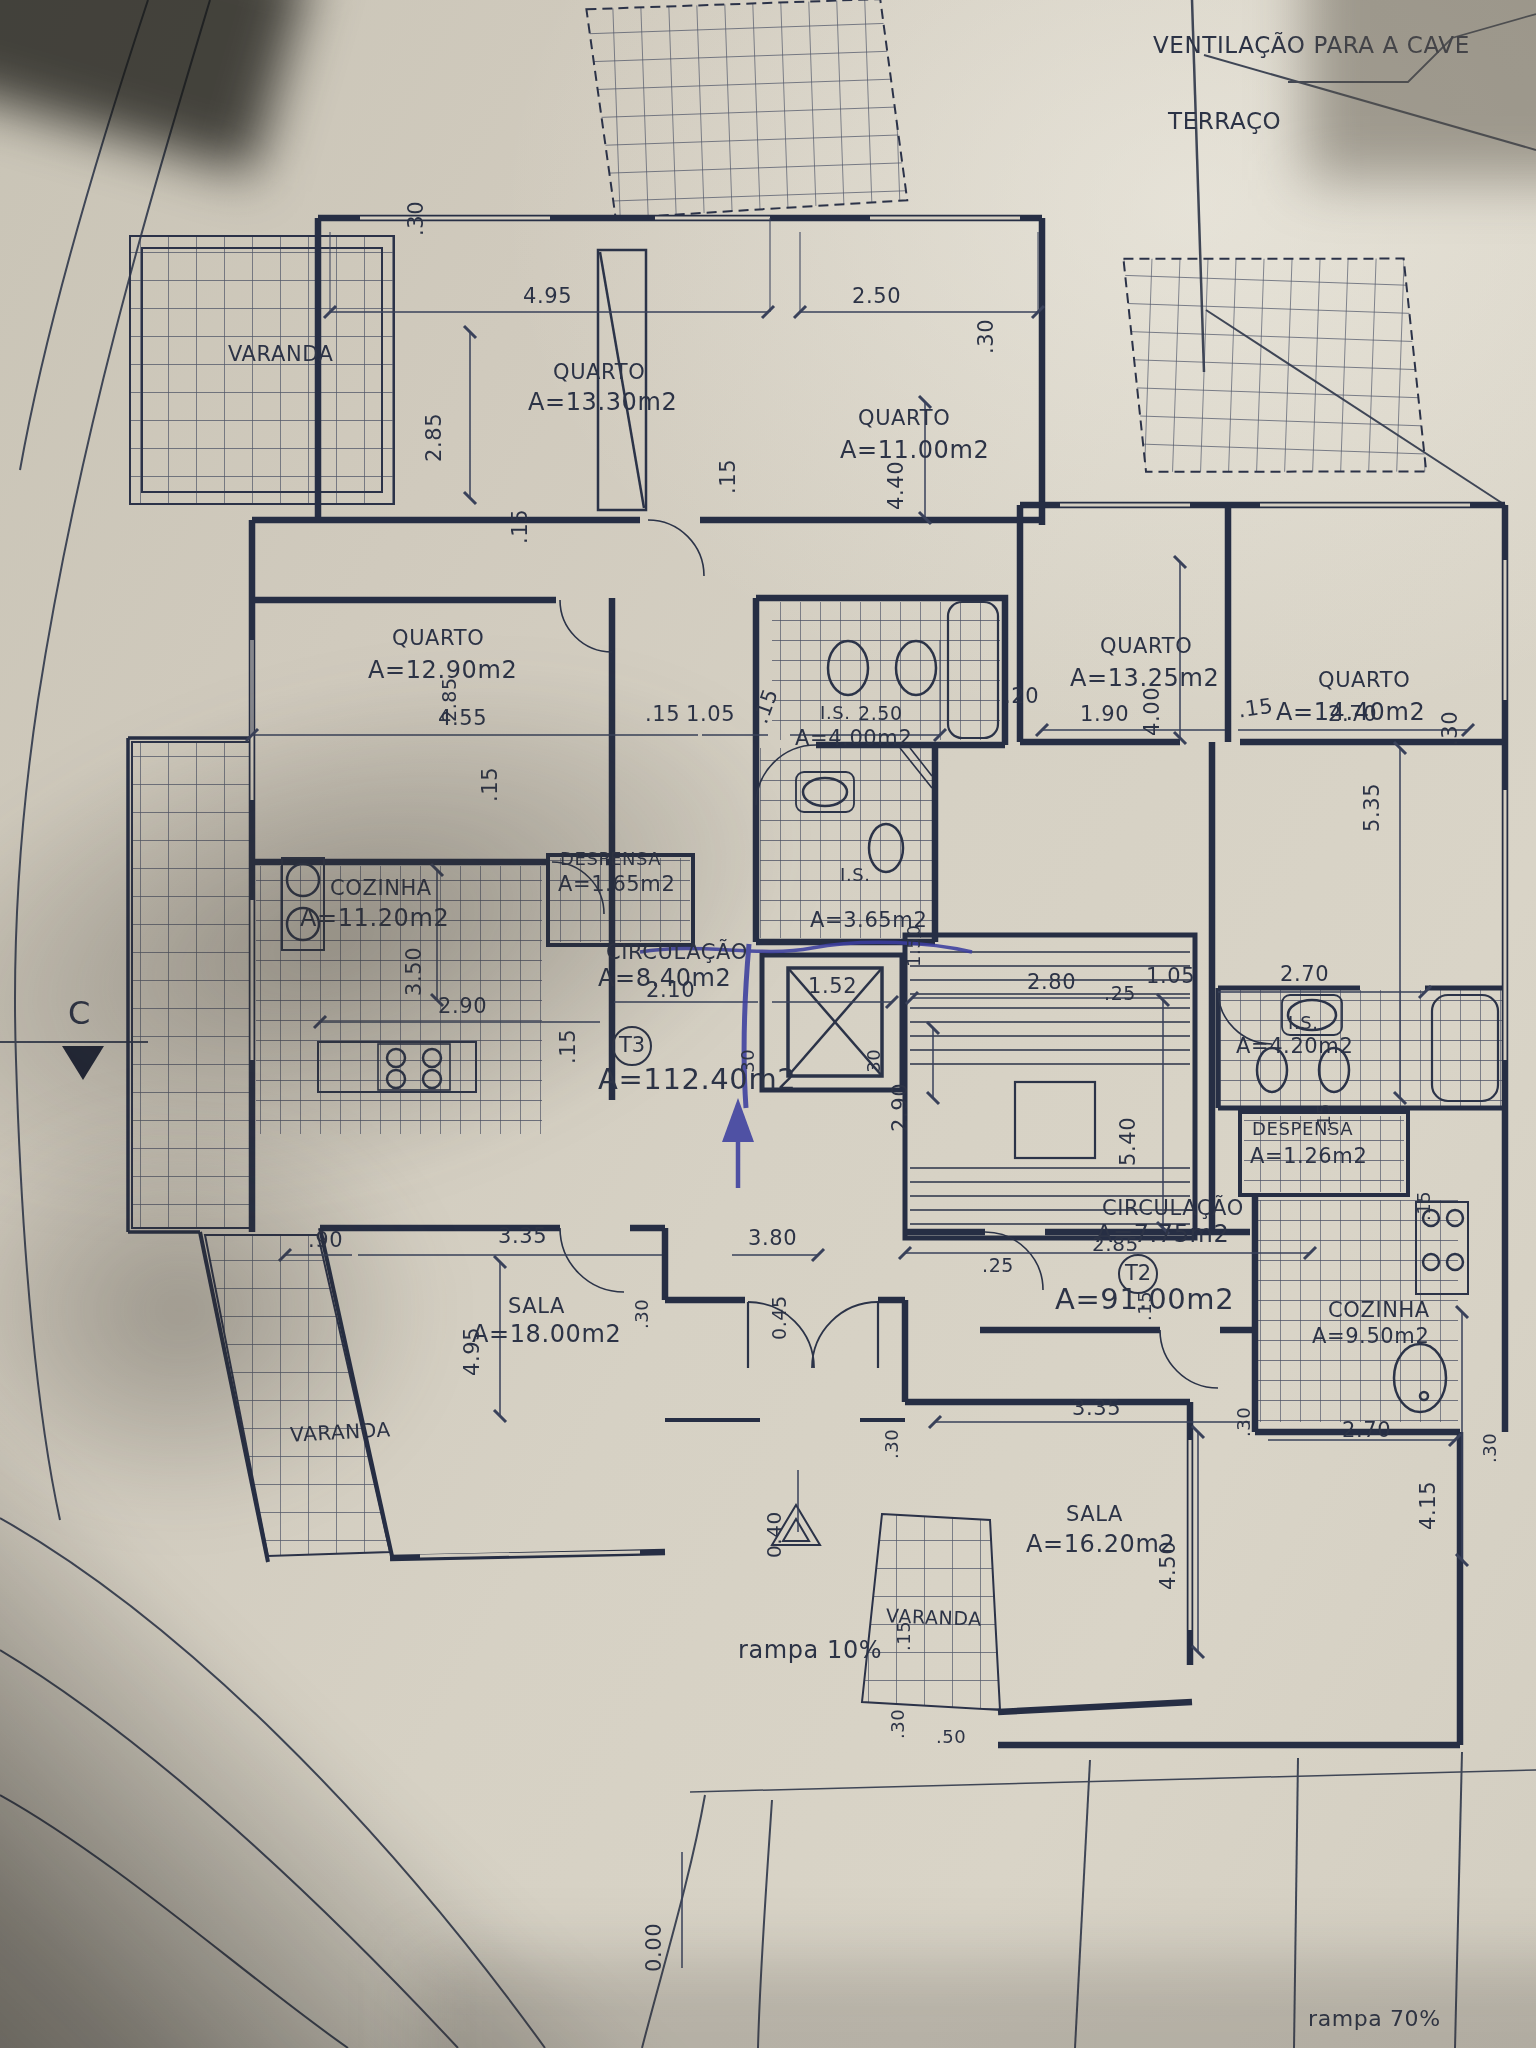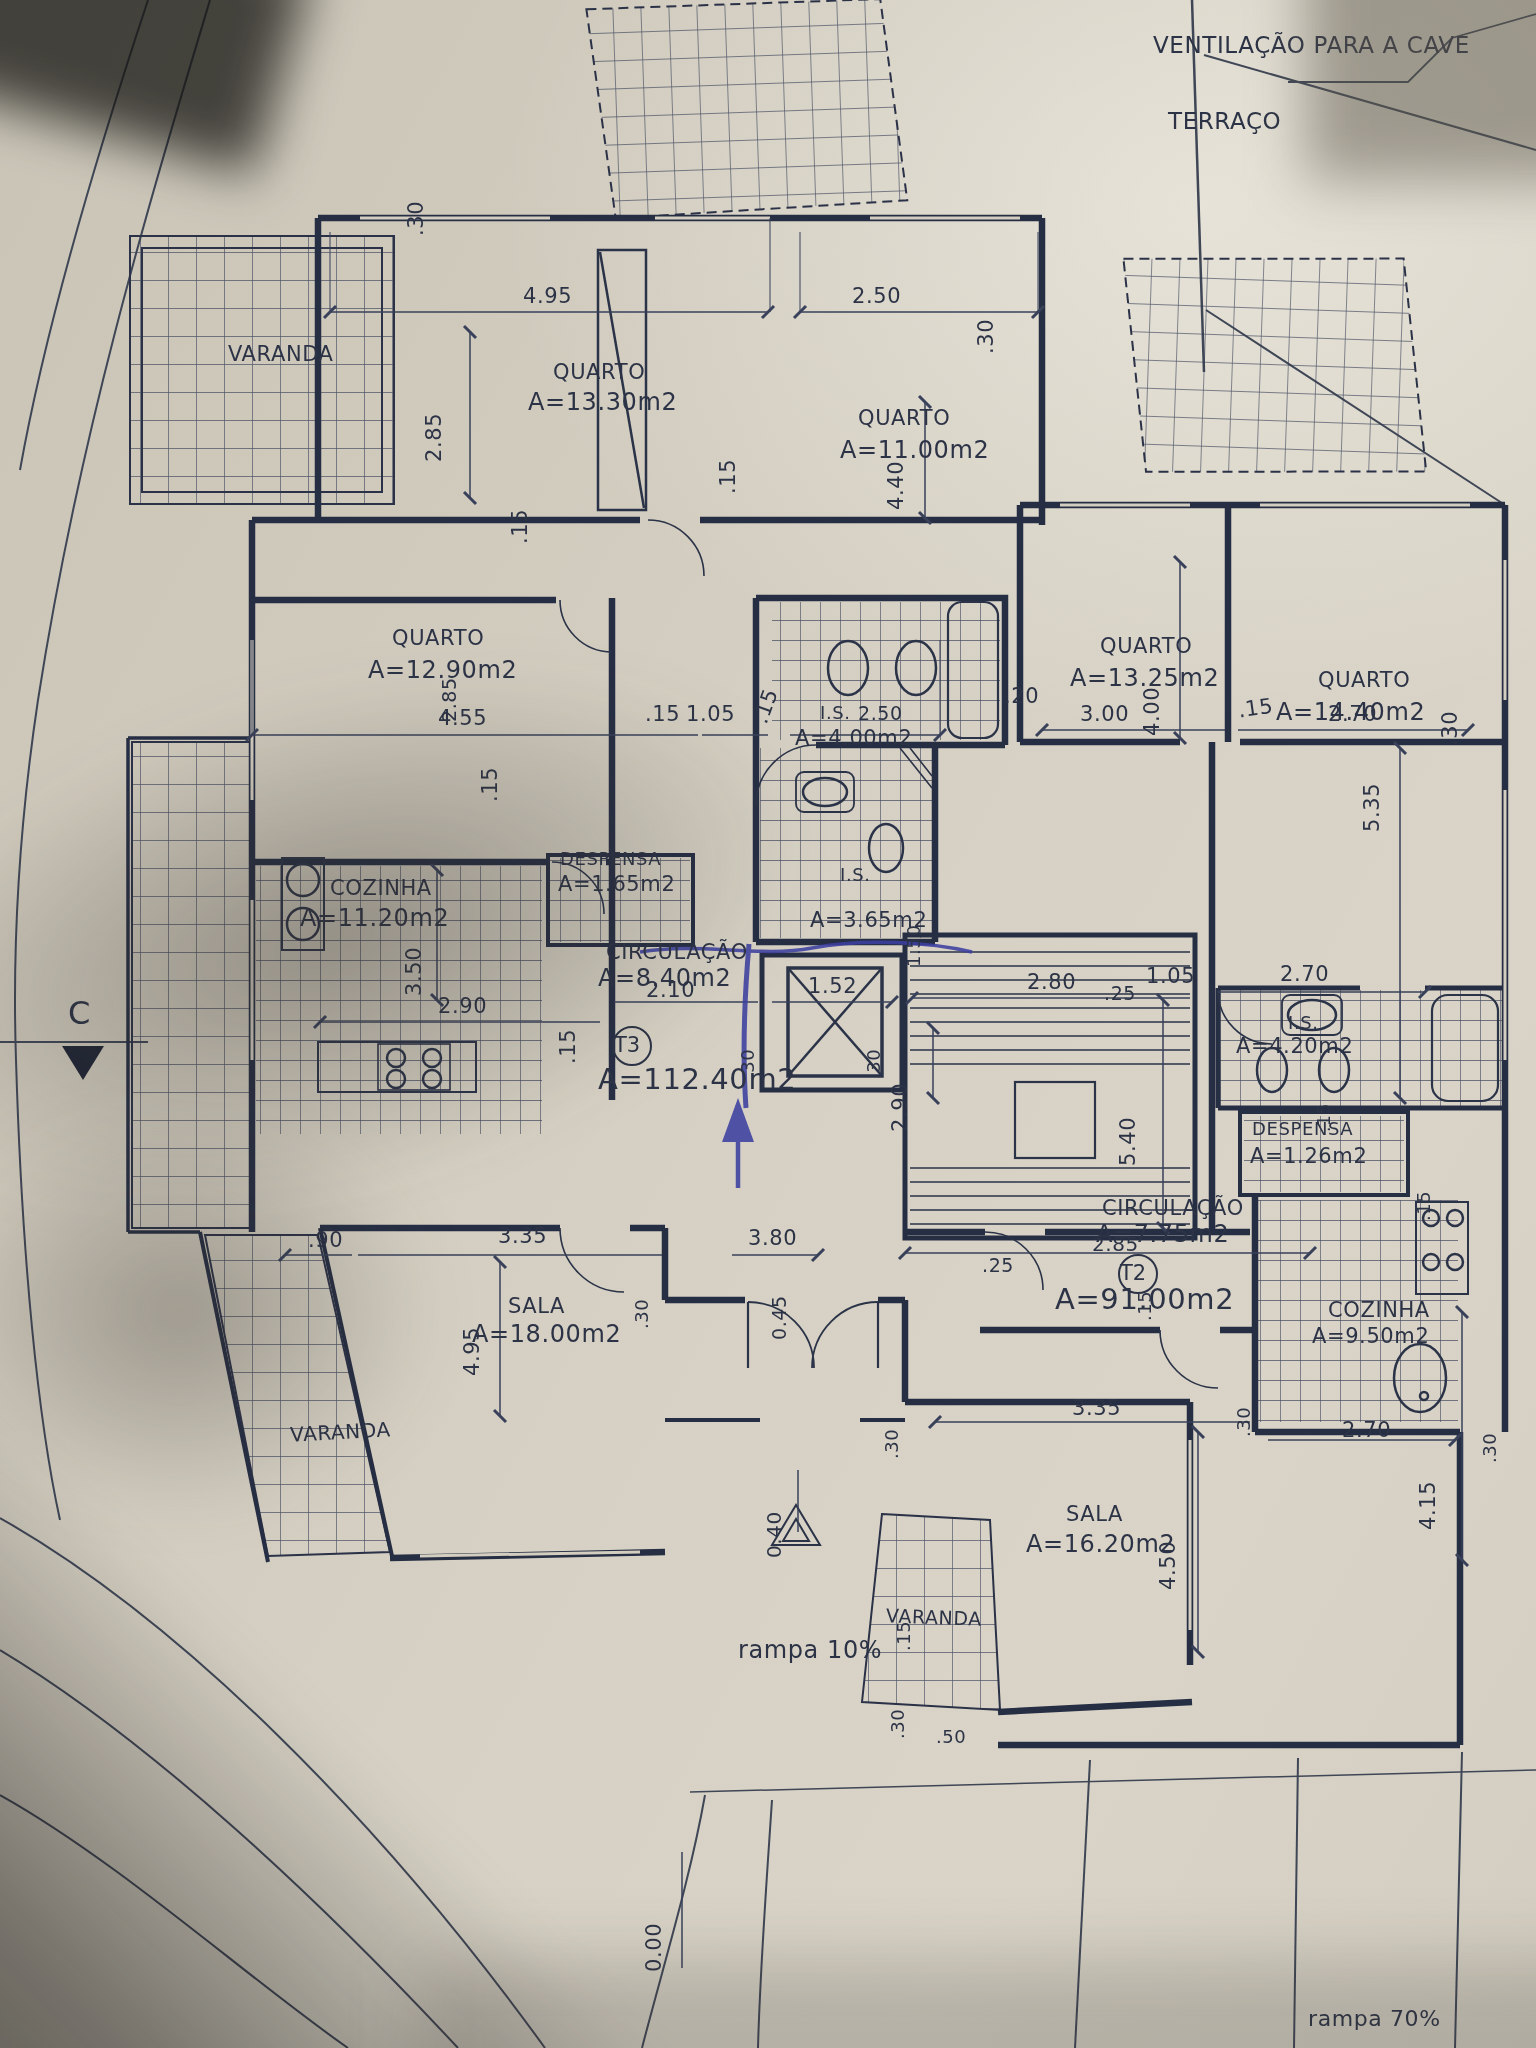--- a/index.html
+++ b/index.html
@@ -9,21 +9,21 @@
       radial-gradient(1000px 760px at 78% 10%, rgba(250,248,240,.45), rgba(250,248,240,0) 70%),
       linear-gradient(118deg,#c9c4b6 0%,#d0cabd 26%,#d6d1c4 52%,#d9d4c7 76%,#d3cec1 100%);}
   svg{position:absolute;left:0;top:0;}
   .L{position:absolute;white-space:nowrap;font-size:21px;color:#2c3346;letter-spacing:.6px;}
   .R{transform:rotate(-90deg);transform-origin:0 100%;}
   .area{font-size:24px;}
   .big{font-size:29px;}
   .room{font-size:21px;}
   .sm{font-size:18px;}
   .tag{position:absolute;width:36px;height:36px;border:2.5px solid #2c3346;border-radius:50%;
-       text-align:left;line-height:34px;font-size:21px;color:#2c3346;}
+       text-align:center;line-height:34px;font-size:21px;color:#2c3346;}
   .shadow{position:absolute;pointer-events:none;}
   #sh-arm{left:-160px;top:690px;width:980px;height:500px;border-radius:50%;
     background:radial-gradient(closest-side,rgba(50,46,40,.40),rgba(50,46,40,0));
     transform:rotate(-16deg);filter:blur(26px);}
   #sh-hand{left:-80px;top:1100px;width:520px;height:420px;border-radius:50%;
     background:radial-gradient(closest-side,rgba(50,46,40,.34),rgba(50,46,40,0));filter:blur(30px);}
   #sh-corner{left:-260px;top:1400px;width:980px;height:900px;
     background:linear-gradient(38deg,rgba(24,22,19,.78) 0%,rgba(24,22,19,.5) 34%,rgba(24,22,19,0) 62%);
     transform:rotate(6deg);filter:blur(20px);}
   #sh-topleft{left:-70px;top:-90px;width:360px;height:220px;background:rgba(22,21,18,.75);
@@ -296,21 +296,21 @@
 <div class="L R" style="left:998px;top:330px">.30</div>
 <div class="L R" style="left:908px;top:486px">4.40</div>
 <div class="L R" style="left:532px;top:520px">.15</div>
 <div class="L" style="left:438px;top:706px">4.55</div>
 <div class="L R" style="left:502px;top:778px">.15</div>
 <div class="L" style="left:645px;top:702px">.15</div>
 <div class="L" style="left:686px;top:702px">1.05</div>
 <div class="L" style="left:748px;top:694px;transform:rotate(-70deg)">.15</div>
 <div class="L" style="left:858px;top:702px;font-size:19px">2.50</div>
 <div class="L" style="left:1004px;top:684px">.20</div>
-<div class="L" style="left:1080px;top:702px">3.00</div>
+<div class="L" style="left:1080px;top:702px">1.90</div>
 <div class="L R" style="left:1164px;top:712px">4.00</div>
 <div class="L" style="left:1238px;top:696px;transform:rotate(-8deg)">.15</div>
 <div class="L" style="left:1328px;top:702px">2.70</div>
 <div class="L R" style="left:1384px;top:808px">5.35</div>
 <div class="L R" style="left:1462px;top:722px">.30</div>
 <div class="L R" style="left:460px;top:700px;font-size:19px">2.85</div>
 <div class="L R" style="left:426px;top:972px">3.50</div>
 <div class="L R" style="left:924px;top:946px;font-size:18px">1.50</div>
 <div class="L" style="left:438px;top:994px">2.90</div>
 <div class="L R" style="left:580px;top:1040px">.15</div>

